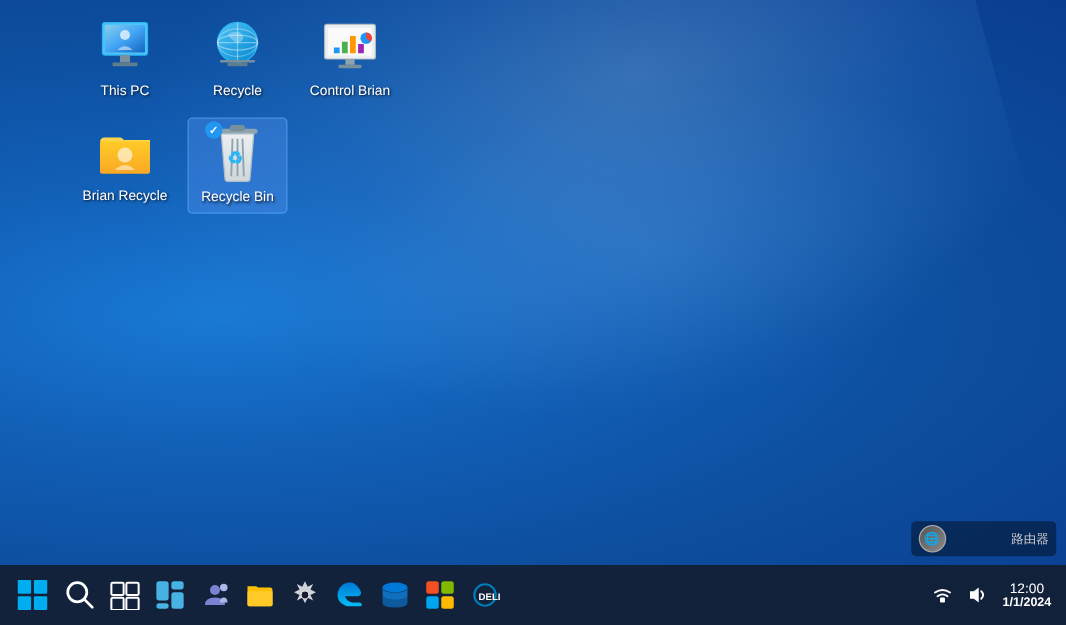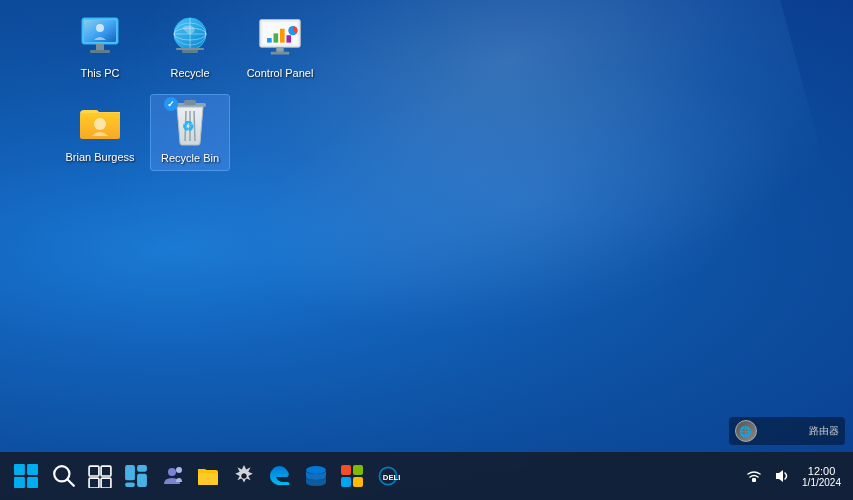--- a/index.html
+++ b/index.html
@@ -283,21 +283,21 @@
             <rect x="26" y="12" width="5" height="15" fill="#ff9800"></rect>
             <rect x="33" y="19" width="5" height="8" fill="#9c27b0"></rect>
 
             <circle cx="40" cy="14" r="5" fill="#2196f3"></circle>
             <path d="M40 14 L40 9 A5 5 0 0 1 44 17 Z" fill="#f44336"></path>
 
             <rect x="22" y="32" width="8" height="5" fill="#90a4ae"></rect>
             <rect x="16" y="37" width="20" height="3" rx="1" fill="#78909c"></rect>
           </svg>
         </div>
-        <span class="icon-label">Control Panel</span>
+        <span class="icon-label">Control Brian</span>
       </div>
     </div>
 
     <div class="icon-row">
 
       <div class="desktop-icon">
         <div class="icon-img">
           <svg width="48" height="44" viewBox="0 0 48 44">
             <defs>
               <linearGradient id="folderGrad" x1="0" y1="0" x2="0" y2="1">
@@ -307,21 +307,21 @@
             </defs>
 
             <path d="M4 14 Q4 10 8 10 L20 10 Q22 10 23 12 L44 12 Q44 12 44 14 Z" fill="#ffd54f"></path>
 
             <rect x="4" y="13" width="40" height="26" rx="2" fill="url(#folderGrad)"></rect>
 
             <circle cx="24" cy="24" r="6" fill="rgba(255,255,255,0.6)"></circle>
             <path d="M16 36 Q24 28 32 36" fill="rgba(255,255,255,0.5)"></path>
           </svg>
         </div>
-        <span class="icon-label">Brian Burgess</span>
+        <span class="icon-label">Brian Recycle</span>
       </div>
 
       <div class="desktop-icon selected">
         <div class="icon-img" style="position:relative;">
 
           <div class="check-badge">✓</div>
           <svg width="40" height="48" viewBox="0 0 40 48">
             <defs>
               <linearGradient id="binGrad" x1="0" y1="0" x2="0" y2="1">
                 <stop offset="0%" stop-color="#eceff1"></stop>
@@ -457,19 +457,19 @@
         </svg>
       </div>
       <div class="tray-icon">
         <svg width="16" height="16" viewBox="0 0 16 16">
           <path d="M2 5 L2 11 L5 11 L9 14 L9 2 L5 5 Z" fill="white"></path>
           <path d="M11 5 Q14 8 11 11" fill="none" stroke="white" stroke-width="1.5" stroke-linecap="round"></path>
         </svg>
       </div>
       <div class="tray-icon" style="width:auto; padding: 0 4px; font-size:11px; color:white; flex-direction:column;">
         <div>12:00</div>
-        <div style="font-size:10px;">1/1/2024</div>
+        <div style="font-size:10px;font-weight:bold;">1/1/2024</div>
       </div>
     </div>
 
   </div>
 
 </div>
 
 </body></html>

